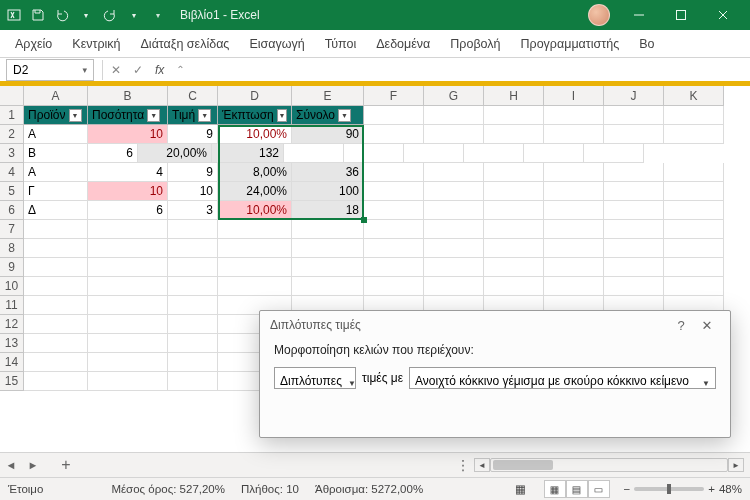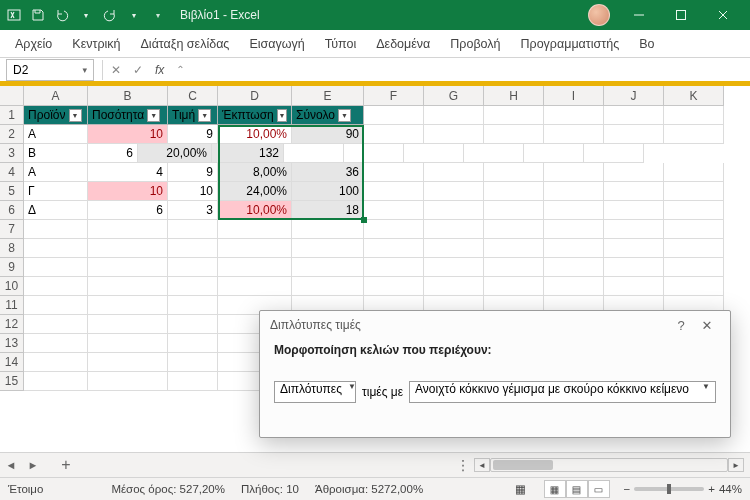--- a/index.html
+++ b/index.html
@@ -68,23 +68,23 @@
   .zoom-track { width:70px; height:4px; background:#c6c6c6; position:relative; border-radius:2px;}
   .zoom-thumb { position:absolute; left:33px; top:-3px; width:4px; height:10px; background:#666;}
 
   
   .dialog-backdrop { position:absolute; inset:0; pointer-events:none;}
   .dialog { position:absolute; left:259px; top:310px; width:472px; height:128px; background:#fcfcfc; border:1px solid #9b9b9b; box-shadow: 0 6px 24px rgba(0,0,0,.25); pointer-events:auto; font-size:12px; border-radius:2px;}
   .dlg-title { height:28px; display:flex; align-items:center; padding:0 10px; color:#555; }
   .dlg-title .spacer{flex:1;}
   .dlg-title .dlg-btn { width:26px; height:22px; display:flex; align-items:center; justify-content:center; color:#666; font-size:13px;}
   .dlg-body { padding: 4px 14px 8px; }
-  .dlg-body .bold { font-weight:700; margin-bottom:24px; font-size:12px; color:#222;}
+  .dlg-body .bold { font-weight:400; margin-bottom:10px; font-size:12px; color:#222;}
   .dlg-row { display:flex; align-items:center; gap:6px;}
-  .combo { height:22px; border:1px solid #9b9b9b; background:#fff; display:flex; align-items:flex-start; padding:0 5px; font-size:12px;}
+  .combo { height:22px; border:1px solid #9b9b9b; background:#fff; display:flex; align-items:flex-end; padding:0 5px; font-size:12px;}
   .combo .dd{ font-size:8px; color:#444; margin-left:6px;}
   .dlg-actions { display:flex; justify-content:flex-end; gap:8px; padding: 0 12px; margin-top:8px;}
   .btn { min-width:72px; height:22px; border:1px solid #9b9b9b; background:#fdfdfd; font-size:12px; display:flex; align-items:center; justify-content:center; border-radius:2px;}
 </style>
 </head>
 <body>
 
 <div class="titlebar">
   <div class="left-icons">
     <span class="tb-icon">
@@ -433,21 +433,21 @@
     <div class="view-btn">▦</div>
     <div class="view-btn">▤</div>
     <div class="view-btn">▭</div>
   </div>
   <div class="zoom">
     <span>−</span>
     <div class="zoom-track">
         <div class="zoom-thumb"></div>
       </div>
     <span>+</span>
-    <span>44%</span>
+    <span>48%</span>
   </div>
 </div>
 
 <div class="dialog-backdrop">
   <div class="dialog">
     <div class="dlg-title">
       <span>Διπλότυπες τιμές</span>
       <div class="spacer"></div>
       <div class="dlg-btn">?</div>
       <div class="dlg-btn">✕</div>

